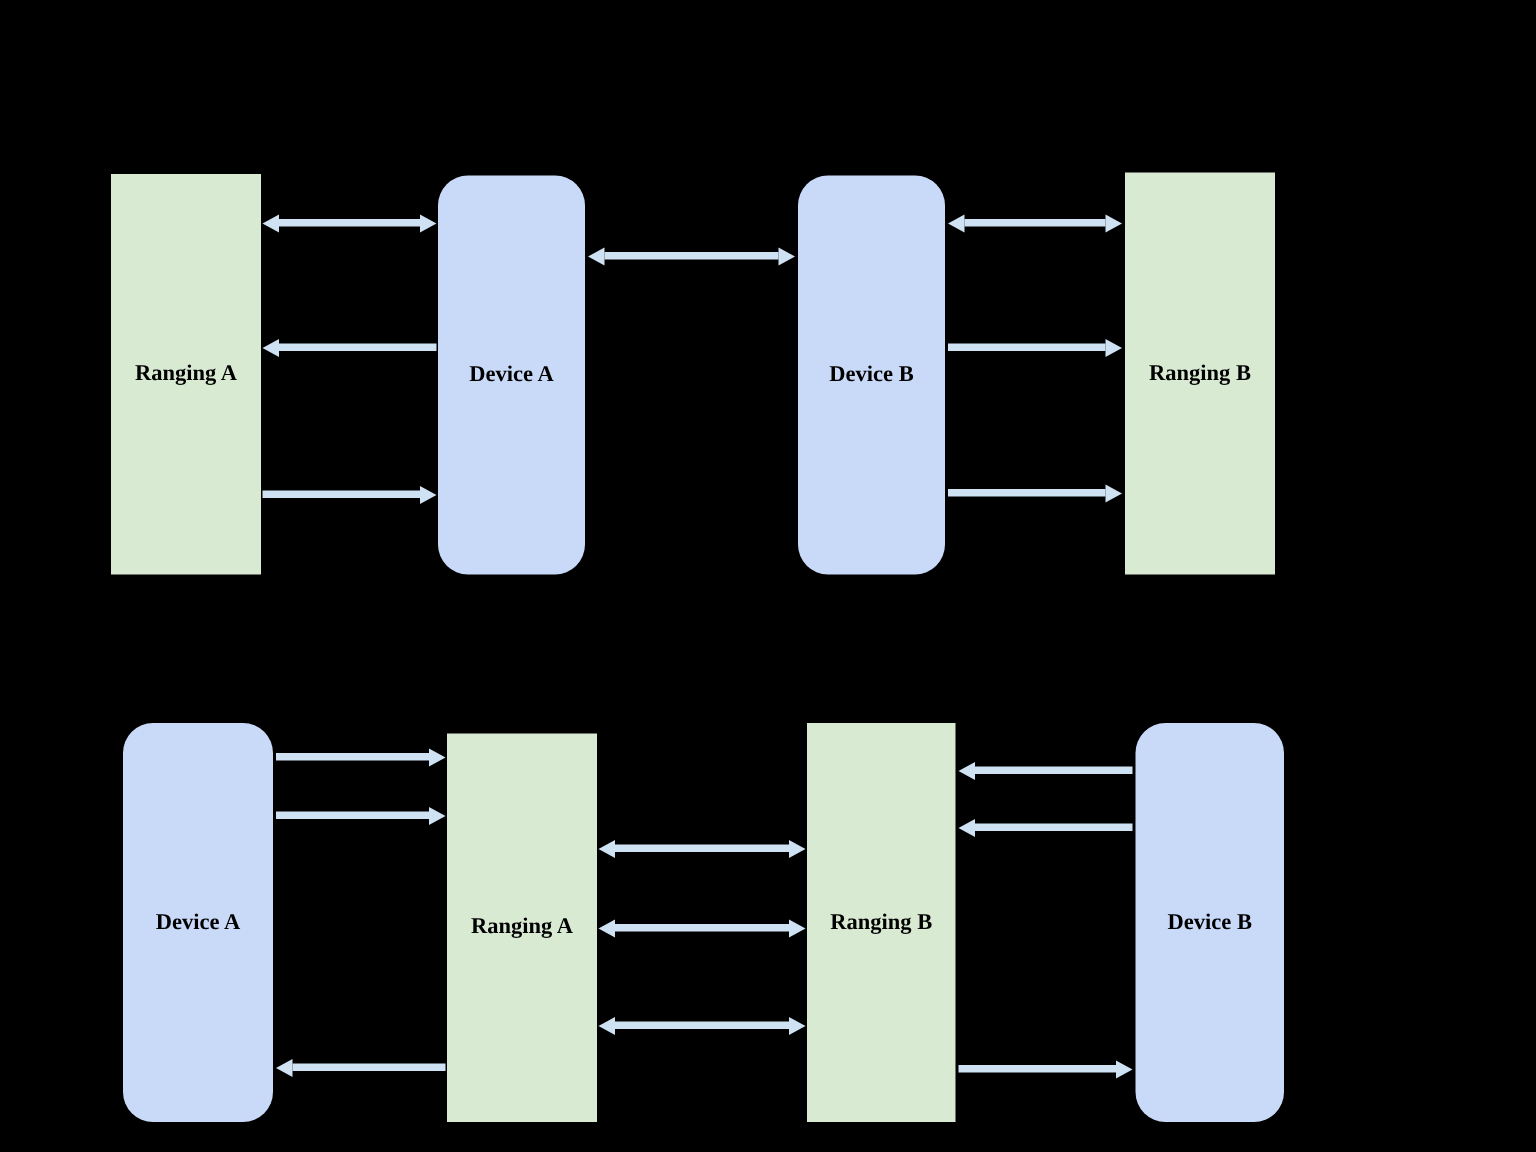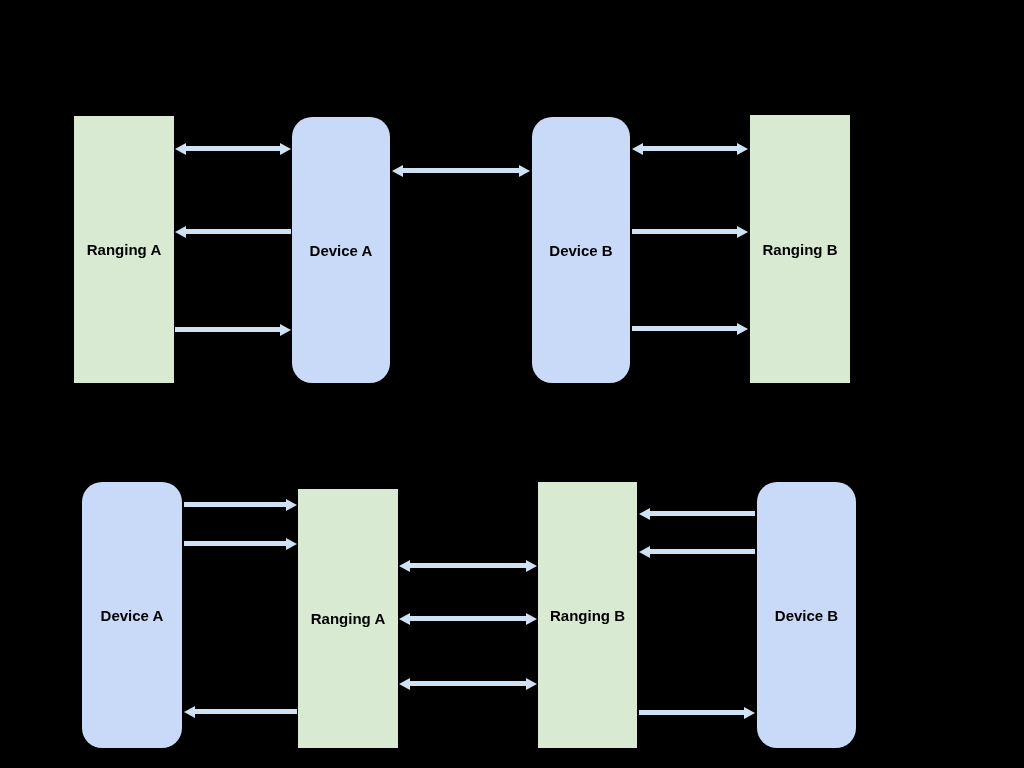--- a/index.html
+++ b/index.html
@@ -1,20 +1,20 @@
 <!DOCTYPE html>
 <html style="--background: #000000; --ranging-box: #d9ead3; --device-box: #c9daf8; --arrow: #cfe2f3; --label-text: #000000;"><head>
 <meta charset="utf-8">
 <style>
   html,body { margin:0; padding:0; background:#000; }
   .canvas {
     position:relative; width:1024px; height:768px;
     background: var(--background, #000000);
     overflow:hidden;
-    font-family:Liberation Sans, sans-serif;
+    font-family:Liberation Serif, serif;
   }
   .box {
     position:absolute; display:flex; align-items:center; justify-content:center;
     font-weight:bold; font-size:15px; color: var(--label-text, #000000);
     text-align:center;
   }
   .box.green { background: var(--ranging-box, #d9ead3); }
   .box.blue  { background: var(--device-box,  #c9daf8); border-radius:20px; }
 
   .arrow { position:absolute; height:5px; background: var(--arrow, #cfe2f3); }

